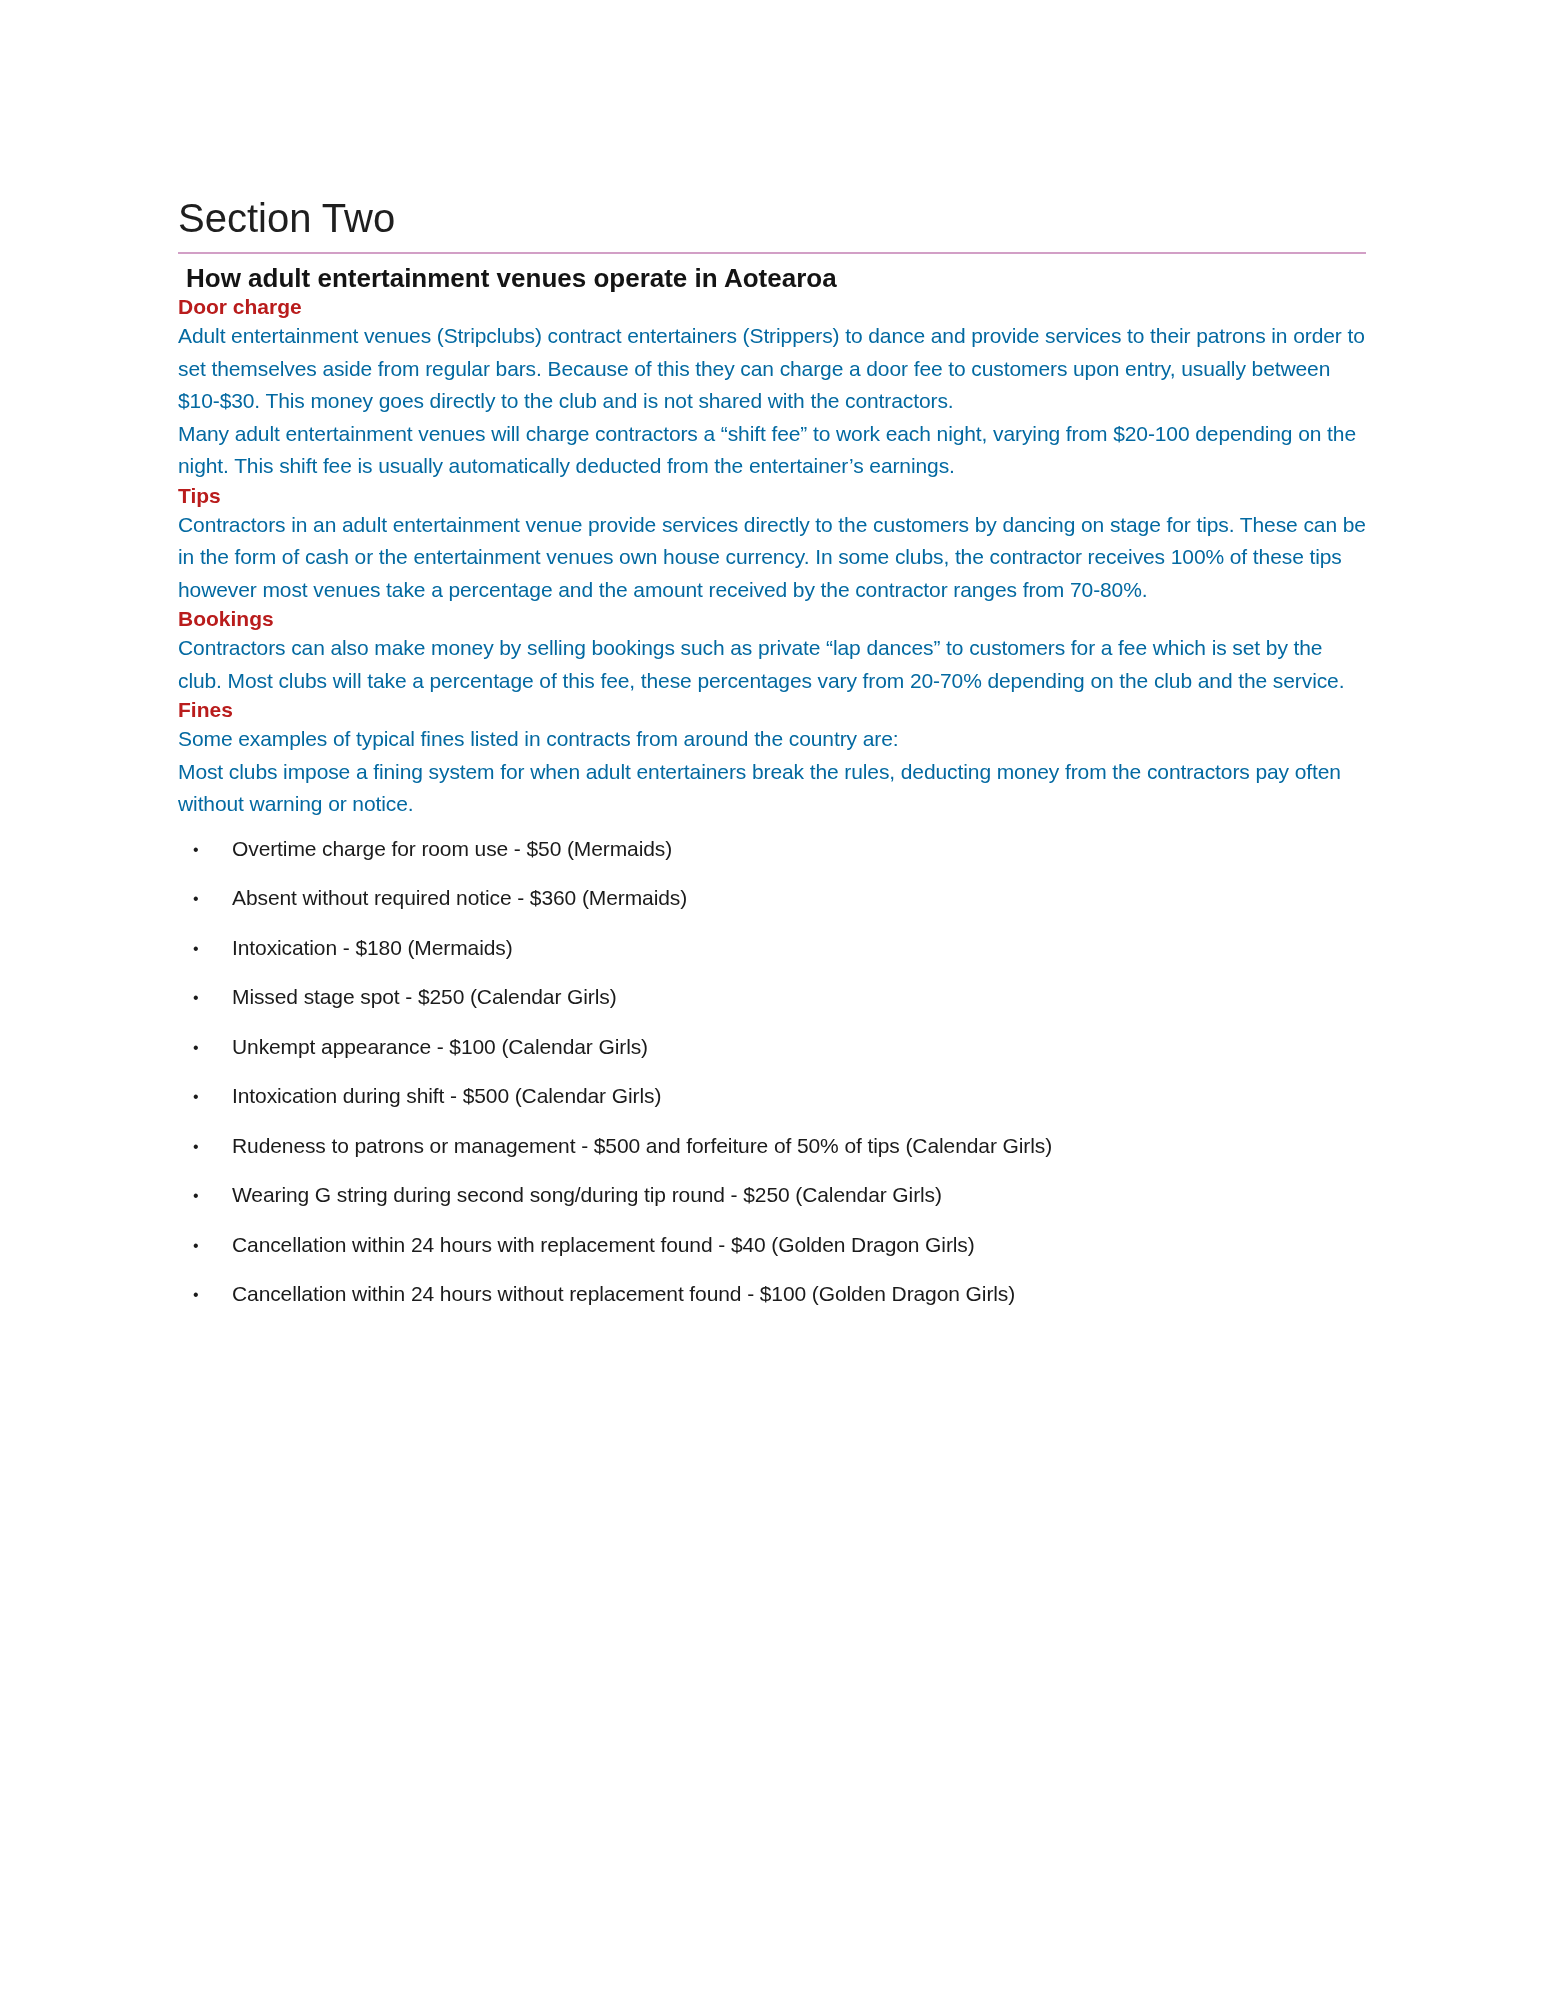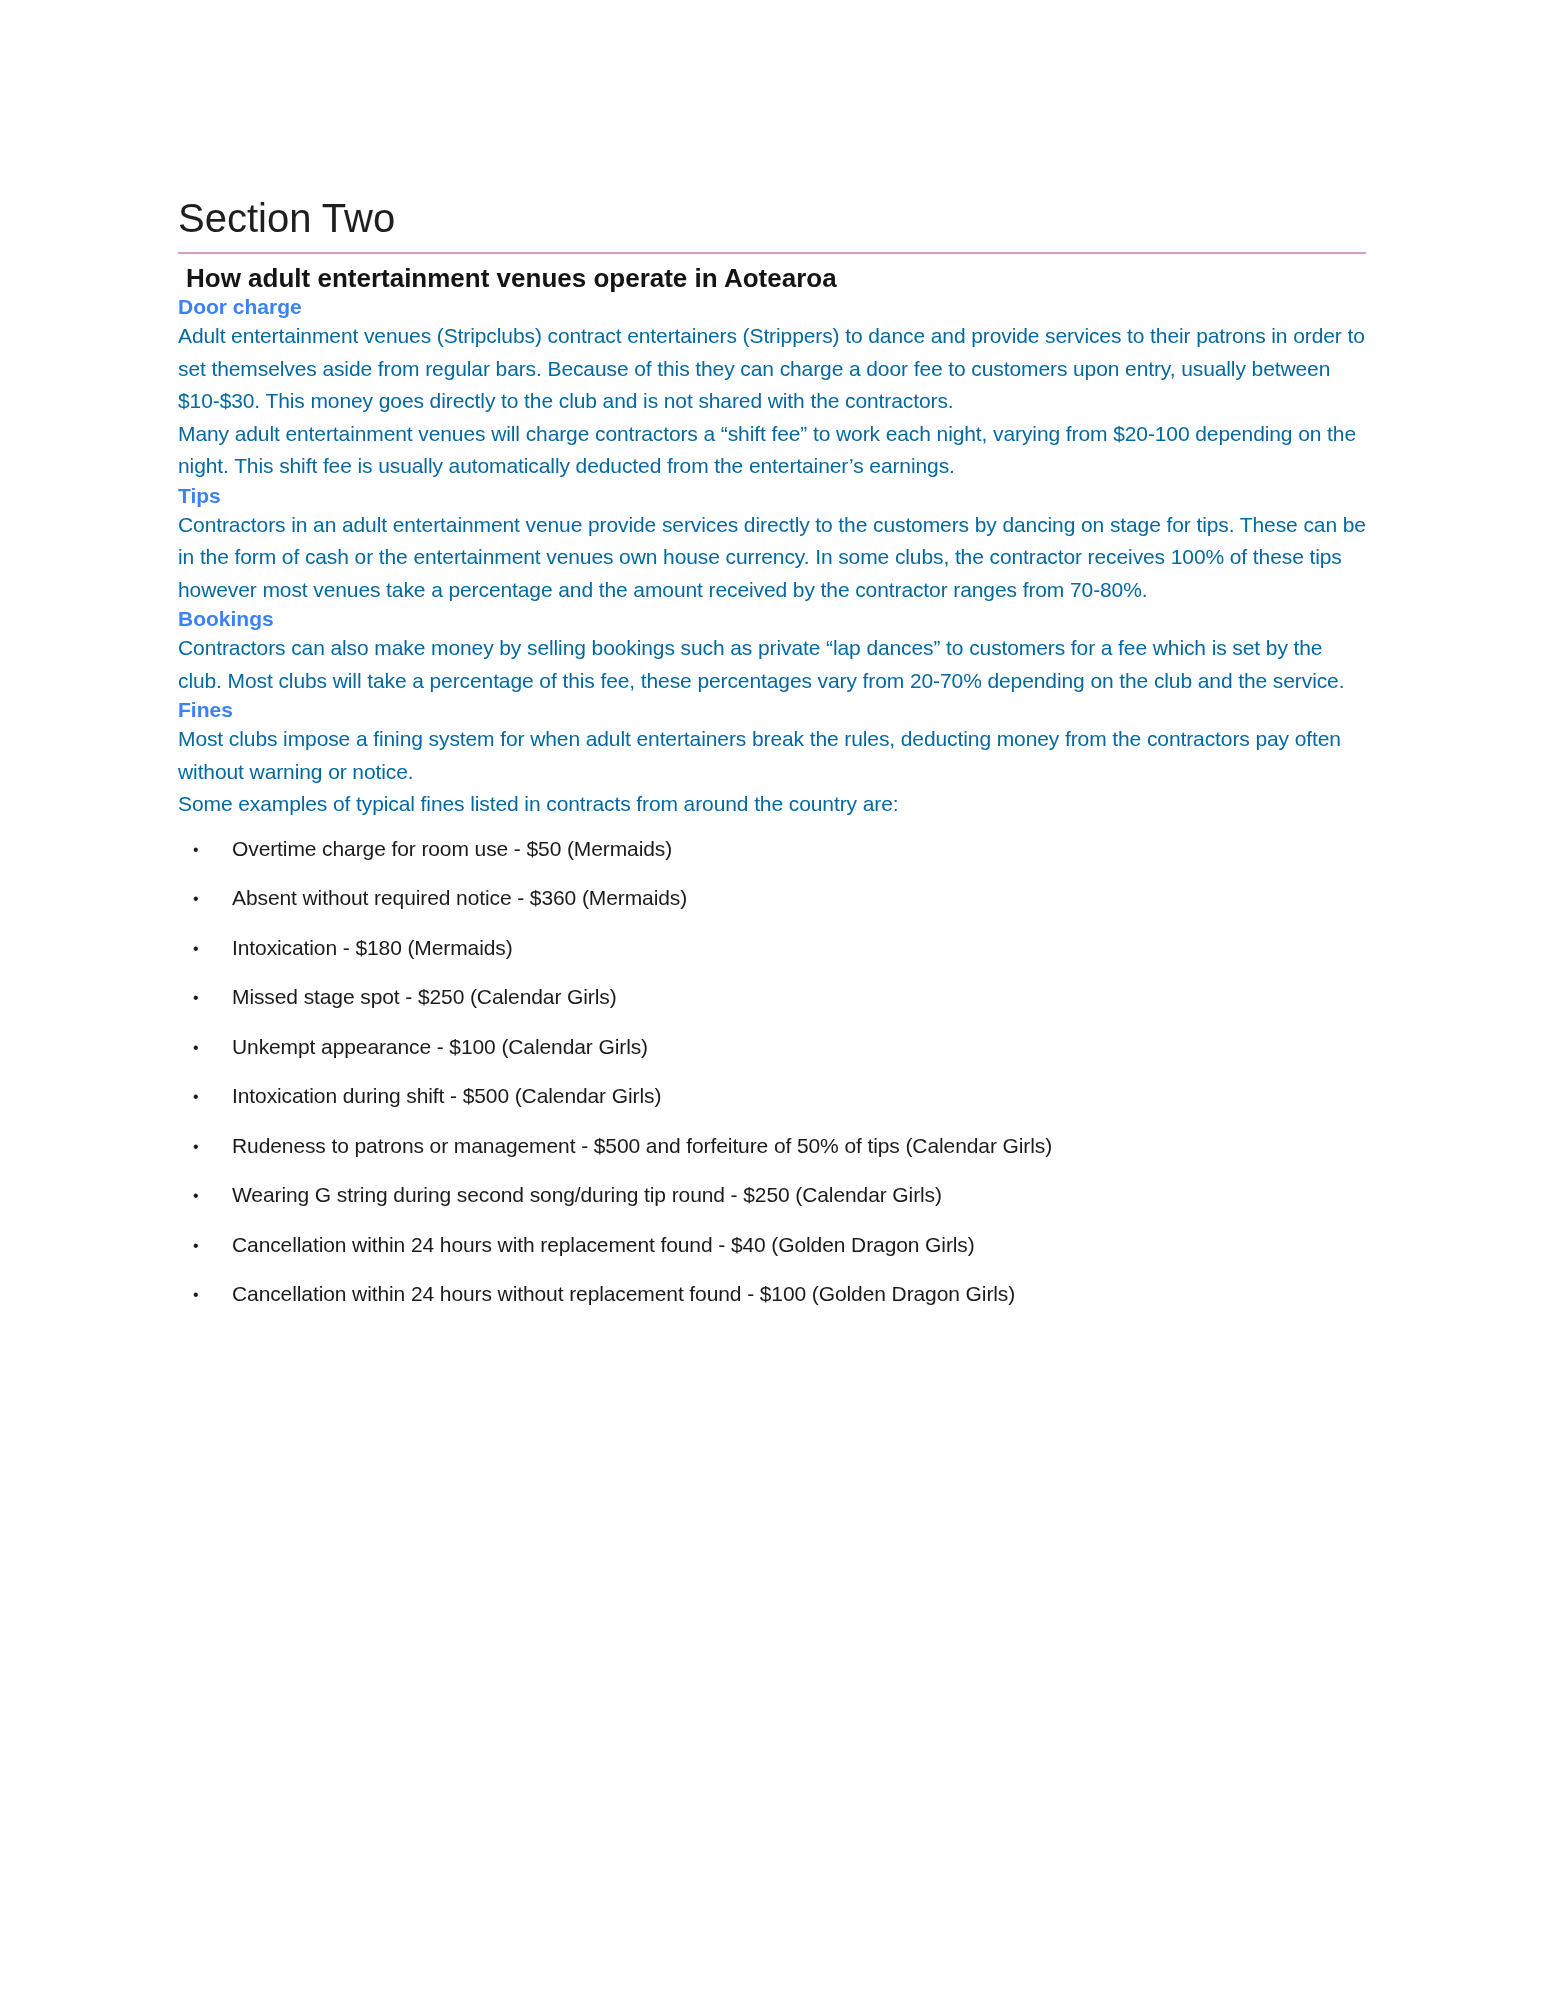--- a/index.html
+++ b/index.html
@@ -35,21 +35,21 @@
     font-size: 26px;
     line-height: 32px;
     font-weight: 700;
     color: #141414;
   }
   h3.sub {
     margin: 0;
     font-size: 21px;
     line-height: 26px;
     font-weight: 700;
-    color: #3b82f6;
+    color: #b91c1c;
   }
   p.body {
     margin: 0;
     font-size: 21px;
     line-height: 32.5px;
     letter-spacing: -0.1px;
     color: #0369a1;
   }
   .mt-door-h   { margin-top: 24px; }
   .mt-door-p   { margin-top: 20px; }
@@ -109,22 +109,22 @@
 
   <p class="body mt-shift-p">Many adult entertainment venues will charge contractors a “shift fee” to work each night, varying from $20-100 depending on the night. This shift fee is usually automatically deducted from the entertainer’s earnings.</p>
 
   <h3 class="sub mt-tips-h">Tips</h3>
   <p class="body mt-tips-p">Contractors in an adult entertainment venue provide services directly to the customers by dancing on stage for tips. These can be in the form of cash or the entertainment venues own house currency. In some clubs, the contractor receives 100% of these tips however most venues take a percentage and the amount received by the contractor ranges from 70-80%.</p>
 
   <h3 class="sub mt-book-h">Bookings</h3>
   <p class="body mt-book-p">Contractors can also make money by selling bookings such as private “lap dances” to customers for a fee which is set by the club. Most clubs will take a percentage of this fee, these percentages vary from 20-70% depending on the club and the service.</p>
 
   <h3 class="sub mt-fines-h">Fines</h3>
+  <p class="body mt-fines-p2">Some examples of typical fines listed in contracts from around the country are:</p>
   <p class="body mt-fines-p1">Most clubs impose a fining system for when adult entertainers break the rules, deducting money from the contractors pay often without warning or notice.</p>
-  <p class="body mt-fines-p2">Some examples of typical fines listed in contracts from around the country are:</p>
 
   <ul class="fines-list">
     <li><span class="bullet">•</span><span>Overtime charge for room use - $50 (Mermaids)</span></li>
     <li><span class="bullet">•</span><span>Absent without required notice - $360 (Mermaids)</span></li>
     <li><span class="bullet">•</span><span>Intoxication - $180 (Mermaids)</span></li>
     <li><span class="bullet">•</span><span>Missed stage spot - $250 (Calendar Girls)</span></li>
     <li><span class="bullet">•</span><span>Unkempt appearance - $100 (Calendar Girls)</span></li>
     <li><span class="bullet">•</span><span>Intoxication during shift - $500 (Calendar Girls)</span></li>
     <li><span class="bullet">•</span><span>Rudeness to patrons or management - $500 and forfeiture of 50% of tips (Calendar Girls)</span></li>
     <li><span class="bullet">•</span><span>Wearing G string during second song/during tip round - $250 (Calendar Girls)</span></li>

